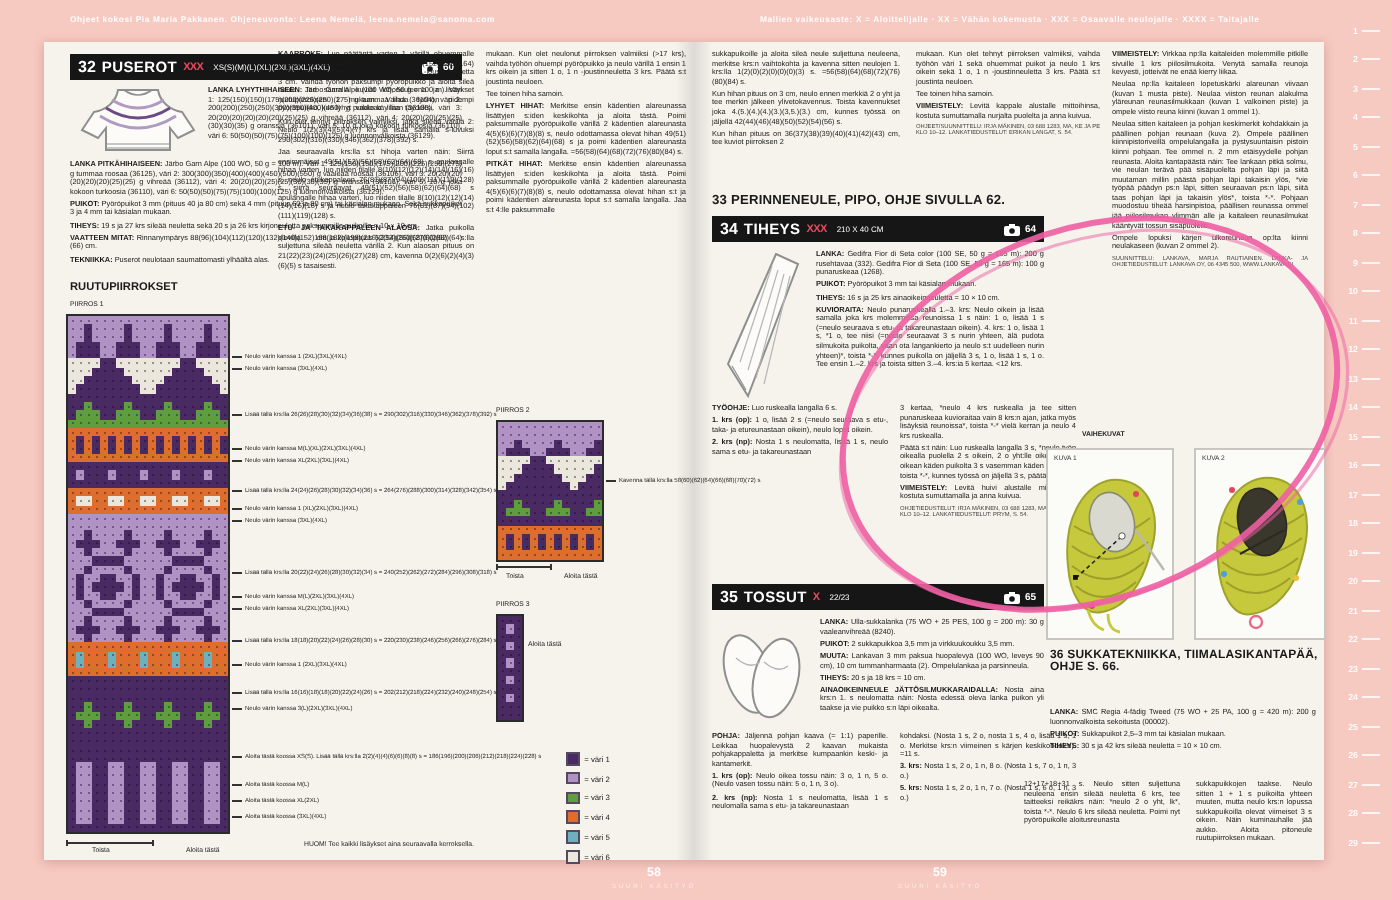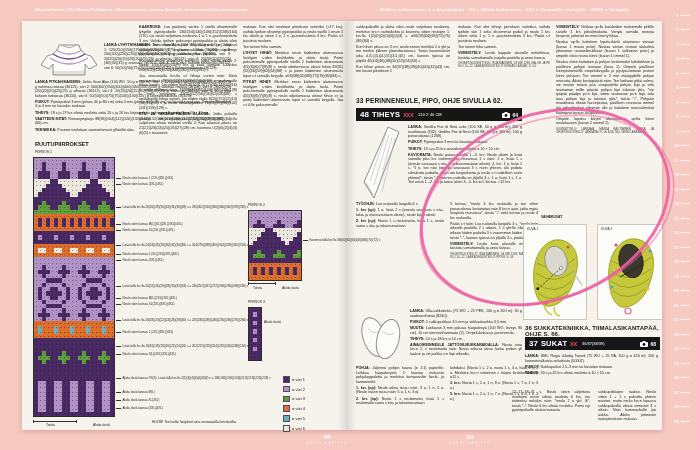--- a/index.html
+++ b/index.html
@@ -50,20 +50,34 @@
 <body>
 
 <div class="sheet">
 
   <div class="topline" style="left:35px">Ohjeet kokosi Pia Maria Pakkanen. Ohjeneuvonta: Leena Nemelä, leena.nemela@sanoma.com</div>
   <div class="topline" style="left:380px">Mallien vaikeusaste: X = Aloittelijalle · XX = Vähän kokemusta · XXX = Osaavalle neulojalle · XXXX = Taitajalle</div>
 
   <div class="paper"></div>
   <div class="gutter"></div>
 
+  <div class="bar" style="left:35px;top:27px;width:196px">
+    <span class="num">32</span>
+    <span class="ttl">PUSEROT</span>
+    <span class="stars">XXX</span>
+    <span class="sizes">XS(S)(M)(L)(XL)(2XL)(3XL)(4XL)</span>
+    <span class="cam">
+      <svg width="8" height="6" viewBox="0 0 8 6">
+          <rect x="0" y="1" width="8" height="5" rx="1" fill="#fff"></rect>
+          <rect x="2.5" y="0" width="3" height="1.6" fill="#fff"></rect>
+          <circle cx="4" cy="3.5" r="1.4" fill="#161616"></circle>
+        </svg>
+      <span>60</span>
+    </span>
+  </div>
 
   <svg class="abs" style="left:36px;top:43px" width="66" height="34" viewBox="0 0 66 34">
     <path d="M23 2 h20 c1 6 6 10 12 11 l6 9 -8 4 -4 -5 v11 h-32 v-11 l-4 5 -8 -4 6 -9 c6 -1 11 -5 12 -11 z" fill="#fcfbf8" stroke="#8f8f8f" stroke-width="1"></path>
     <path d="M26 2 q7 5 14 0" fill="none" stroke="#8f8f8f" stroke-width=".8"></path>
     <path d="M20 7 q13 8 26 0" fill="none" stroke="#b09ac2" stroke-width="1.4"></path>
     <path d="M17 11 q16 10 32 0" fill="none" stroke="#6b4a86" stroke-width="1.4"></path>
     <path d="M14 15 q19 12 38 0" fill="none" stroke="#b09ac2" stroke-width="1.4"></path>
     <path d="M17 29 h32 M17 31 h32" stroke="#8f8f8f" stroke-width=".5"></path>
   </svg>
 
@@ -1778,21 +1792,21 @@
       <p><b>VIIMEISTELY: </b>Virkkaa np:lla kaitaleiden molemmille pitkille sivuille 1 krs piilosilmukoita. Venytä samalla reunoja kevyesti, jotteivät ne enää kierry liikaa.</p>
       <p>Neulaa np:lla kaitaleen lopetuskärki alareunan viivaan (kuvan 1 musta piste). Neulaa viiston reunan alakulma yläreunan reunasilmukkaan (kuvan 1 valkoinen piste) ja ompele viisto reuna kiinni (kuvan 1 ommel 1).</p>
       <p>Neulaa sitten kaitaleen ja pohjan keskimerkit kohdakkain ja päällinen pohjan reunaan (kuva 2). Ompele päällinen kiinnipistoriveillä ompelulangalla ja pystysuuntaisin pistoin kiinni pohjaan. Tee ommel n. 2 mm etäisyydelle pohjan reunasta. Aloita kantapäästä näin: Tee lankaan pitkä solmu, vie neulan terävä pää sisäpuolelta pohjan läpi ja siitä muutaman millin päästä pohjan läpi takaisin ylös, *vie työpää päädyn ps:n läpi, sitten seuraavan ps:n läpi, siitä taas pohjan läpi ja takaisin ylös*, toista *-*. Pohjaan muodostuu tiheää harsinpistoa, päällisen reunassa ommel jää piilosilmukan ylimmän alle ja kaitaleen reunasilmukat kääntyvät tossun sisäpuolelle.</p>
       <p>Ompele lopuksi kärjen ulkoreunaan op:lta kiinni neulakaseen (kuvan 2 ommel 2).</p>
       <p class="credit">Suunnittelu: Lankava, Marja Rautiainen. Lanka- ja ohjetiedustelut: Lankava Oy, 06 4345 500, www.lankava.fi.</p>
     </div>
 
   <div class="heading" style="left:356px;top:97px;width:176px">33 PERINNENEULE, PIPO, OHJE SIVULLA 62.</div>
 
   <div class="bar" style="left:356px;top:108px;width:166px">
-    <span class="num">48</span>
+    <span class="num">34</span>
     <span class="ttl">TIHEYS</span>
     <span class="stars">XXX</span>
     <span class="sizes">210 X 40 CM</span>
     <span class="cam">
       <svg width="8" height="6" viewBox="0 0 8 6">
           <rect x="0" y="1" width="8" height="5" rx="1" fill="#fff"></rect>
           <rect x="2.5" y="0" width="3" height="1.6" fill="#fff"></rect>
           <circle cx="4" cy="3.5" r="1.4" fill="#161616"></circle>
         </svg>
       <span>64</span>
@@ -1815,20 +1829,34 @@
       <p><b>1. krs (op): </b>1 o, lisää 2 s (=neulo seuraava s etu-, taka- ja etureunastaan oikein), neulo loput oikein.</p>
       <p><b>2. krs (np): </b>Nosta 1 s neulomatta, lisää 1 s, neulo sama s etu- ja takareunastaan</p>
     </div>
   <div class="txt" style="left:450px;top:202px;width:88px">
       <p>3 kertaa, *neulo 4 krs ruskealla ja tee sitten punaruskeaa kuvioraitaa vain 8 krs:n ajan, jatka myös lisäyksiä reunoissa*, toista *-* vielä kerran ja neulo 4 krs ruskealla.</p>
       <p>Päätä s:t näin: Luo ruskealla langalla 3 s, *neulo työn oikealla puolella 2 s oikein, 2 o yht:lle oikein, siirrä oikean käden puikolta 3 s vasemman käden puikolle*, toista *-*, kunnes työssä on jäljellä 3 s, päätä s:t.</p>
       <p><b>VIIMEISTELY: </b>Levitä huivi alustalle mittoihinsa, kostuta sumuttamalla ja anna kuivua.</p>
       <p class="credit">Ohjetiedustelut: Irja Mäkinen, 03 688 1283, ma, ke ja pe klo 10–12. Lankatiedustelut: Prym, s. 54.</p>
     </div>
 
+  <div class="bar" style="left:356px;top:292px;width:166px">
+    <span class="num">35</span>
+    <span class="ttl">TOSSUT</span>
+    <span class="stars">X</span>
+    <span class="sizes">22/23</span>
+    <span class="cam">
+      <svg width="8" height="6" viewBox="0 0 8 6">
+          <rect x="0" y="1" width="8" height="5" rx="1" fill="#fff"></rect>
+          <rect x="2.5" y="0" width="3" height="1.6" fill="#fff"></rect>
+          <circle cx="4" cy="3.5" r="1.4" fill="#161616"></circle>
+        </svg>
+      <span>65</span>
+    </span>
+  </div>
 
   <svg class="abs" style="left:358px;top:309px" width="46" height="54" viewBox="0 0 46 54">
     <ellipse cx="16" cy="28" rx="11" ry="20" transform="rotate(-18 16 28)" fill="#fcfbf8" stroke="#8f8f8f" stroke-width="1"></ellipse>
     <ellipse cx="30" cy="30" rx="11" ry="20" transform="rotate(14 30 30)" fill="#fcfbf8" stroke="#8f8f8f" stroke-width="1"></ellipse>
     <path d="M10 20 q7 6 12 2 M24 22 q7 6 12 2" fill="none" stroke="#b5b5b5" stroke-width=".7"></path>
   </svg>
   <div class="txt" style="left:410px;top:309px;width:112px">
       <p><b>LANKA: </b>Ulla-sukkalanka (75 WO + 25 PES, 100 g = 200 m): 30 g vaaleanvihreää (8240).</p>
       <p><b>PUIKOT: </b>2 sukkapuikkoa 3,5 mm ja virkkuukoukku 3,5 mm.</p>
       <p><b>MUUTA: </b>Lankavan 3 mm paksua huopalevyä (100 WO, leveys 90 cm), 10 cm tummanharmaata (2). Ompelulankaa ja parsinneula.</p>
@@ -1879,34 +1907,20 @@
       <circle cx="30" cy="86" r="3" fill="none" stroke="#e86a8a" stroke-width="1.2"></circle>
       <circle cx="18" cy="20" r="1.5" fill="#e0475a"></circle>
         <circle cx="52" cy="26" r="1.5" fill="#4aa0d8"></circle>
       <circle cx="14" cy="62" r="1.5" fill="#4aa0d8"></circle>
         <circle cx="50" cy="64" r="1.5" fill="#e8c23a"></circle>
     </svg>
   </div>
 
   <div class="heading" style="left:525px;top:325px;width:135px;font-size:6px">36 SUKKATEKNIIKKA, TIIMALASIKANTAPÄÄ, OHJE S. 66.</div>
 
-  <div class="bar" style="left:525px;top:337px;width:135px">
-    <span class="num">37</span>
-    <span class="ttl">SUKAT</span>
-    <span class="stars">XX</span>
-    <span class="sizes">36/37(38/39)</span>
-    <span class="cam">
-      <svg width="8" height="6" viewBox="0 0 8 6">
-          <rect x="0" y="1" width="8" height="5" rx="1" fill="#fff"></rect>
-          <rect x="2.5" y="0" width="3" height="1.6" fill="#fff"></rect>
-          <circle cx="4" cy="3.5" r="1.4" fill="#161616"></circle>
-        </svg>
-      <span>68</span>
-    </span>
-  </div>
   <div class="txt" style="left:525px;top:354px;width:133px">
       <p><b>LANKA: </b>SMC Regia 4-fädig Tweed (75 WO + 25 PA, 100 g = 420 m): 200 g luonnonvalkoista sekoitusta (00002).</p>
       <p><b>PUIKOT: </b>Sukkapuikot 2,5–3 mm tai käsialan mukaan.</p>
       <p><b>TIHEYS: </b>30 s ja 42 krs sileää neuletta = 10 × 10 cm.</p>
     </div>
 
   <svg class="abs" style="left:395px;top:85px;pointer-events:none" width="290" height="250" viewBox="0 0 290 250">
     <ellipse cx="150" cy="122" rx="128" ry="92" transform="rotate(-22 150 122)" fill="none" stroke="#ee5fa3" stroke-width="3" stroke-linecap="round" opacity=".9"></ellipse>
     <ellipse cx="152" cy="125" rx="131" ry="89" transform="rotate(-20 152 125)" fill="none" stroke="#ee5fa3" stroke-width="1.6" opacity=".5"></ellipse>
   </svg>

